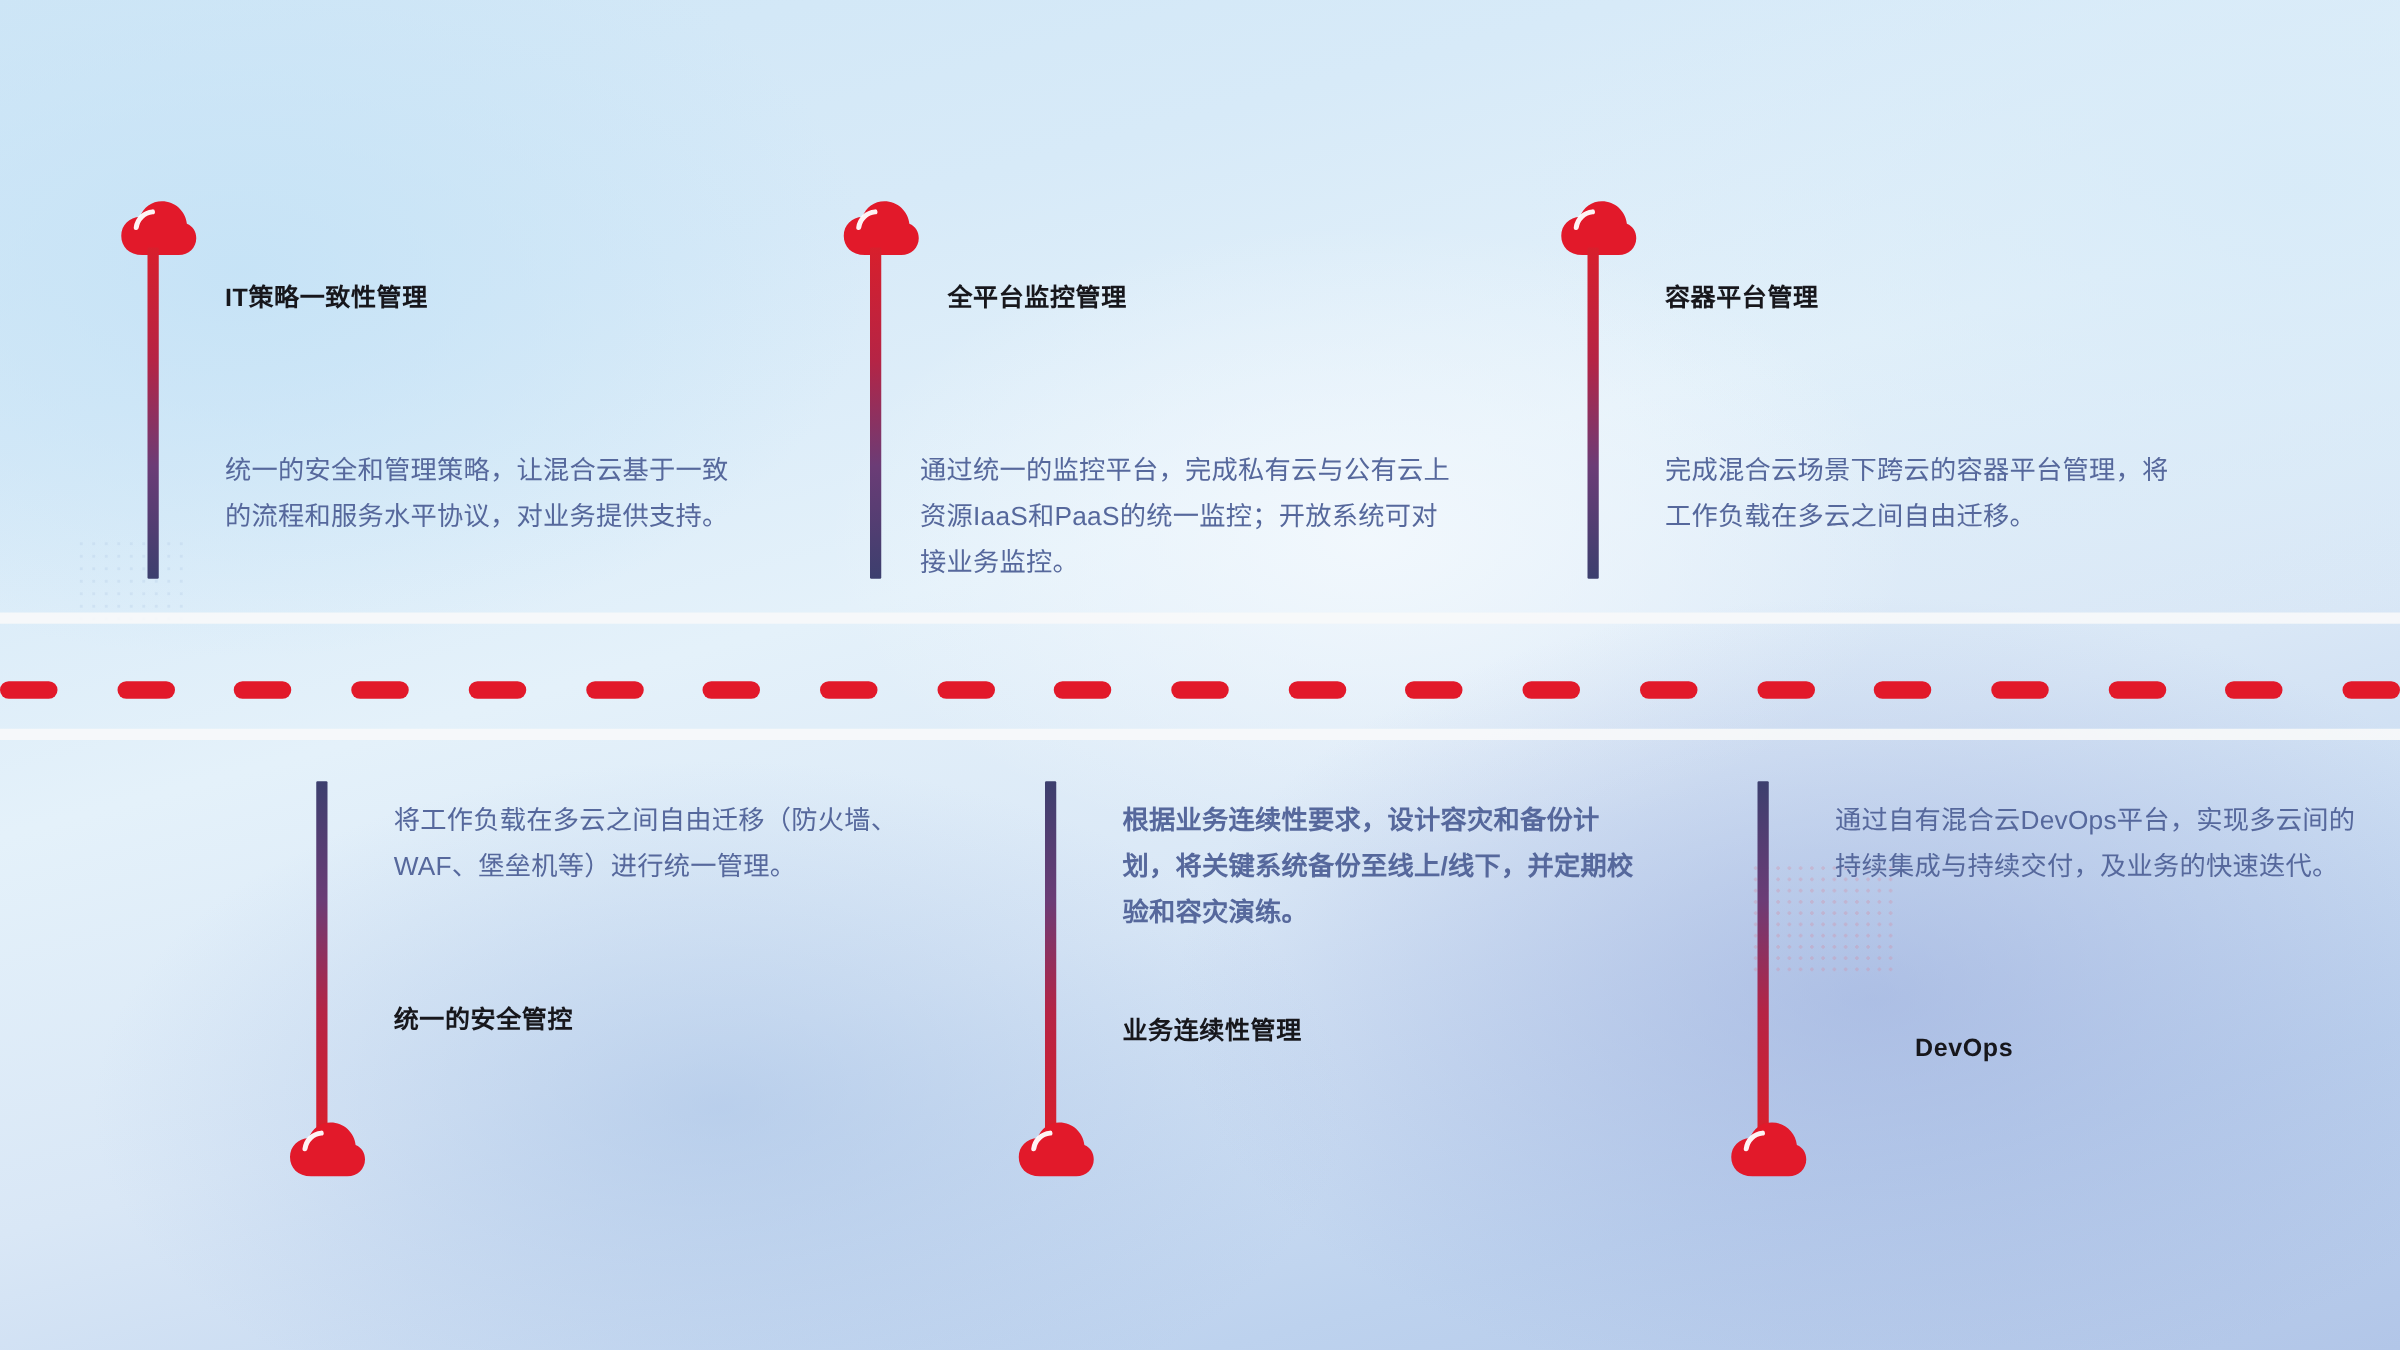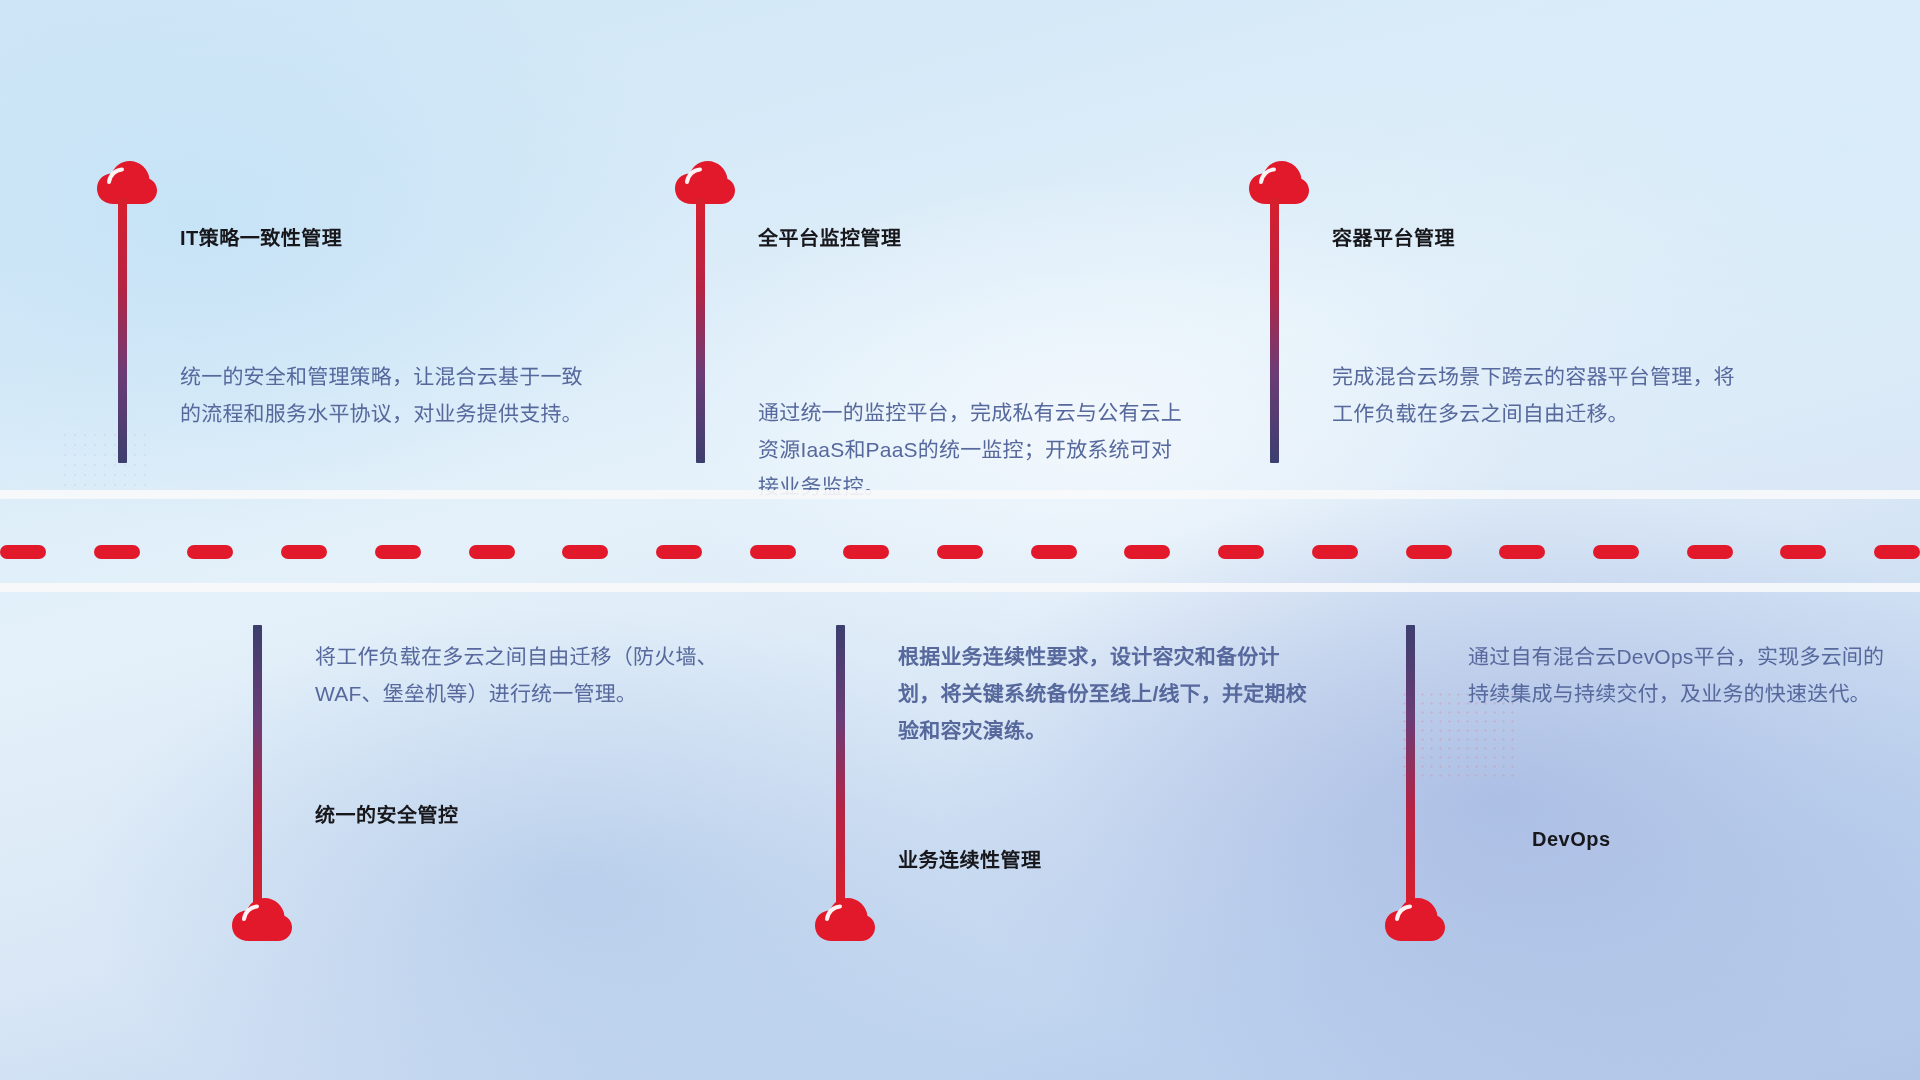--- a/index.html
+++ b/index.html
@@ -146,21 +146,21 @@
 
   <div class="node">
     <div class="cloud" style="left:674px; top:160px;">
       <svg viewBox="0 0 62 45" xmlns="http://www.w3.org/2000/svg">
         <path d="M18 44 C7 44 1 37 1 28.5 C1 20 7.5 13.5 16 13.5 C18.5 6 25.5 1 33.5 1 C44 1 52.5 9 53.5 19 C58.5 21 61 25.5 61 30.5 C61 38 55 44 47 44 Z" fill="#e2192a"></path>
         <path d="M13 22 C14 15 19.5 10 26 9.5" stroke="#ffffff" stroke-width="4" stroke-linecap="round" fill="none" opacity="0.95"></path>
       </svg>
     </div>
     <div class="stem down" style="left:696px; top:198px; height:265px;"></div>
     <div class="heading" style="left:758px; top:222px;">全平台监控管理</div>
-    <div class="body-text" style="left:758px; top:358px; width:430px;margin-top:36px;">通过统一的监控平台，完成私有云与公有云上资源IaaS和PaaS的统一监控；开放系统可对接业务监控。</div>
+    <div class="body-text" style="left:736px; top:358px; width:430px;">通过统一的监控平台，完成私有云与公有云上资源IaaS和PaaS的统一监控；开放系统可对接业务监控。</div>
   </div>
 
   <div class="node">
     <div class="cloud" style="left:1248px; top:160px;">
       <svg viewBox="0 0 62 45" xmlns="http://www.w3.org/2000/svg">
         <path d="M18 44 C7 44 1 37 1 28.5 C1 20 7.5 13.5 16 13.5 C18.5 6 25.5 1 33.5 1 C44 1 52.5 9 53.5 19 C58.5 21 61 25.5 61 30.5 C61 38 55 44 47 44 Z" fill="#e2192a"></path>
         <path d="M13 22 C14 15 19.5 10 26 9.5" stroke="#ffffff" stroke-width="4" stroke-linecap="round" fill="none" opacity="0.95"></path>
       </svg>
     </div>
     <div class="stem down" style="left:1270px; top:198px; height:265px;"></div>
@@ -202,21 +202,21 @@
       <svg viewBox="0 0 62 45" xmlns="http://www.w3.org/2000/svg">
         <path d="M18 44 C7 44 1 37 1 28.5 C1 20 7.5 13.5 16 13.5 C18.5 6 25.5 1 33.5 1 C44 1 52.5 9 53.5 19 C58.5 21 61 25.5 61 30.5 C61 38 55 44 47 44 Z" fill="#e2192a"></path>
         <path d="M13 22 C14 15 19.5 10 26 9.5" stroke="#ffffff" stroke-width="4" stroke-linecap="round" fill="none" opacity="0.95"></path>
       </svg>
     </div>
   </div>
 
   <div class="node">
     <div class="stem up" style="left:836px; top:625px; height:280px;"></div>
     <div class="body-text" style="left:898px; top:638px; width:420px;font-weight:bold;">根据业务连续性要求，设计容灾和备份计划，将关键系统备份至线上/线下，并定期校验和容灾演练。</div>
-    <div class="heading" style="left:898px; top:844px;text-align:center;">业务连续性管理</div>
+    <div class="heading" style="left:898px; top:808px;text-align:center;">业务连续性管理</div>
     <div class="cloud" style="left:814px; top:897px;">
       <svg viewBox="0 0 62 45" xmlns="http://www.w3.org/2000/svg">
         <path d="M18 44 C7 44 1 37 1 28.5 C1 20 7.5 13.5 16 13.5 C18.5 6 25.5 1 33.5 1 C44 1 52.5 9 53.5 19 C58.5 21 61 25.5 61 30.5 C61 38 55 44 47 44 Z" fill="#e2192a"></path>
         <path d="M13 22 C14 15 19.5 10 26 9.5" stroke="#ffffff" stroke-width="4" stroke-linecap="round" fill="none" opacity="0.95"></path>
       </svg>
     </div>
   </div>
 
   <div class="node">
     <div class="stem up" style="left:1406px; top:625px; height:280px;"></div>

